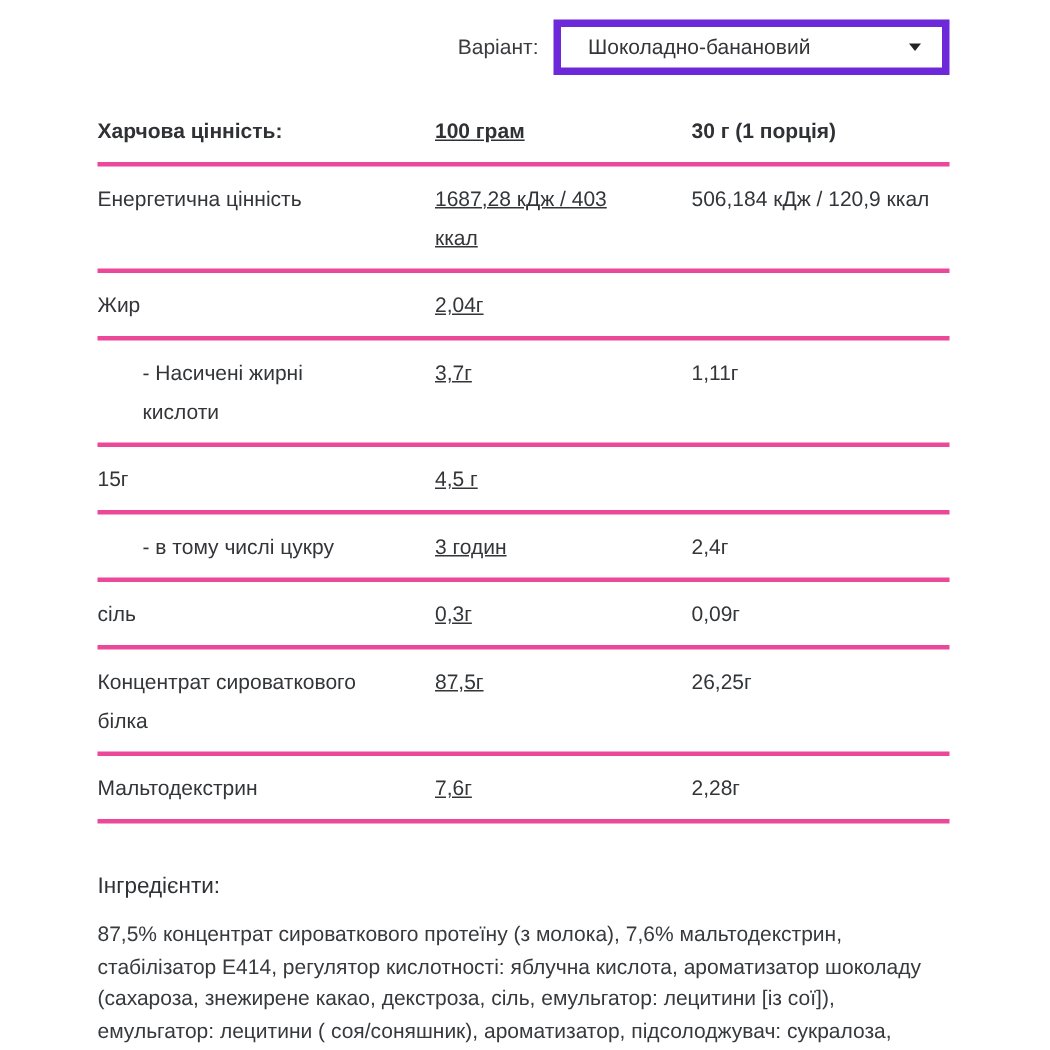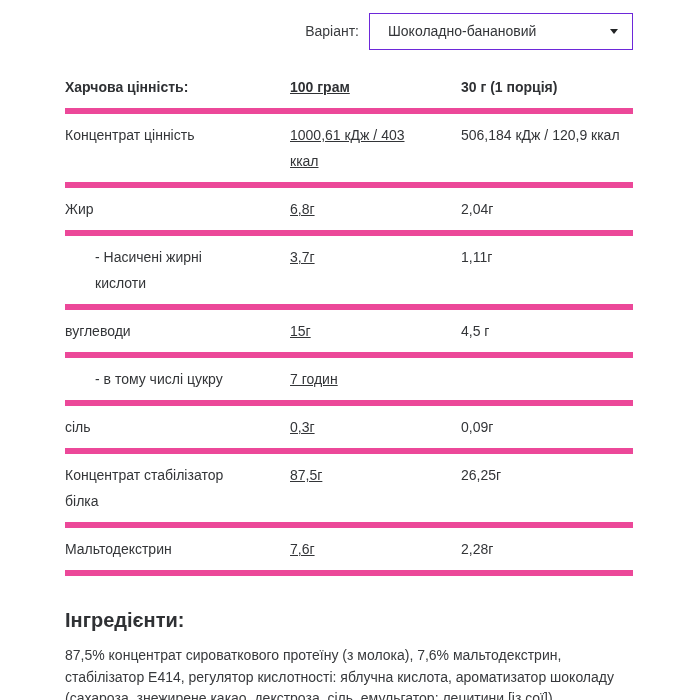--- a/index.html
+++ b/index.html
@@ -16,54 +16,54 @@
   .variant-row {
     display: flex;
     align-items: center;
     justify-content: flex-end;
     height: 38px;
   }
   .variant-label { margin-right: 10px; color: #3a3c3f; }
   .select {
     width: 264px;
     height: 37px;
-    border: 1px solid #6d28d9;
+    border: 5px solid #6d28d9;
     background: #ffffff;
     display: flex;
     align-items: center;
     justify-content: space-between;
     padding: 0 14px 0 18px;
     cursor: pointer;
   }
   .caret {
     width: 0; height: 0;
     border-left: 4px solid transparent;
     border-right: 4px solid transparent;
     border-top: 5px solid #222426;
   }
 
   
   .table { margin-top: 16px; }
   .trow {
     display: grid;
     grid-template-columns: 225px 171px 1fr;
     padding: 8px 0;
-    border-bottom: 6px solid #ec4899;
+    border-bottom: 3px solid #ec4899;
   }
   .tcell { line-height: 26px; }
   .thead .tcell { font-weight: bold; color: #2f3134; }
   .trow .tcell:nth-child(1) { max-width: 195px; padding-right: 10px; }
   .trow .tcell:nth-child(2) { max-width: 145px; text-decoration: underline; }
   .trow .tcell:nth-child(3) { max-width: 160px; }
   .thead .tcell { max-width: none !important; }
   .trow.indent .tcell:nth-child(1) { padding-left: 30px; }
 
   
   .ingredients { margin-top: 33px; }
-  .ingredients h3 { font-size: 20px; font-weight: bold; color: #2f3134; }
+  .ingredients h3 { font-size: 15px; font-weight: normal; color: #2f3134; }
   .ingredients p {
     margin-top: 13px;
     line-height: 21.5px;
     color: #37393c;
     max-width: 572px;
   }
 </style>
 </head>
 <body>
 
@@ -78,50 +78,49 @@
   </div>
 
   <div class="table">
     <div class="trow thead">
       <div class="tcell">Харчова цінність:</div>
       <div class="tcell">100 грам</div>
       <div class="tcell">30 г (1 порція)</div>
     </div>
     <div>
         <div class="trow">
-          <div class="tcell">Концентрат цінність</div>
-          <div class="tcell">1000,61 кДж / 403 ккал</div>
+          <div class="tcell">Енергетична цінність</div>
+          <div class="tcell">1687,28 кДж / 403 ккал</div>
           <div class="tcell">506,184 кДж / 120,9 ккал</div>
         </div>
         <div class="trow">
           <div class="tcell">Жир</div>
-          <div class="tcell">6,8г</div>
           <div class="tcell">2,04г</div>
         </div>
         <div class="trow indent">
           <div class="tcell">- Насичені жирні кислоти</div>
           <div class="tcell">3,7г</div>
           <div class="tcell">1,11г</div>
         </div>
         <div class="trow">
-          <div class="tcell">вуглеводи</div>
           <div class="tcell">15г</div>
           <div class="tcell">4,5 г</div>
         </div>
         <div class="trow indent">
           <div class="tcell">- в тому числі цукру</div>
-          <div class="tcell">7 годин</div>
+          <div class="tcell">3 годин</div>
+          <div class="tcell">2,4г</div>
         </div>
         <div class="trow">
           <div class="tcell">сіль</div>
           <div class="tcell">0,3г</div>
           <div class="tcell">0,09г</div>
         </div>
         <div class="trow">
-          <div class="tcell">Концентрат стабілізатор білка</div>
+          <div class="tcell">Концентрат сироваткового білка</div>
           <div class="tcell">87,5г</div>
           <div class="tcell">26,25г</div>
         </div>
         <div class="trow">
           <div class="tcell">Мальтодекстрин</div>
           <div class="tcell">7,6г</div>
           <div class="tcell">2,28г</div>
         </div>
       </div>
   </div>

